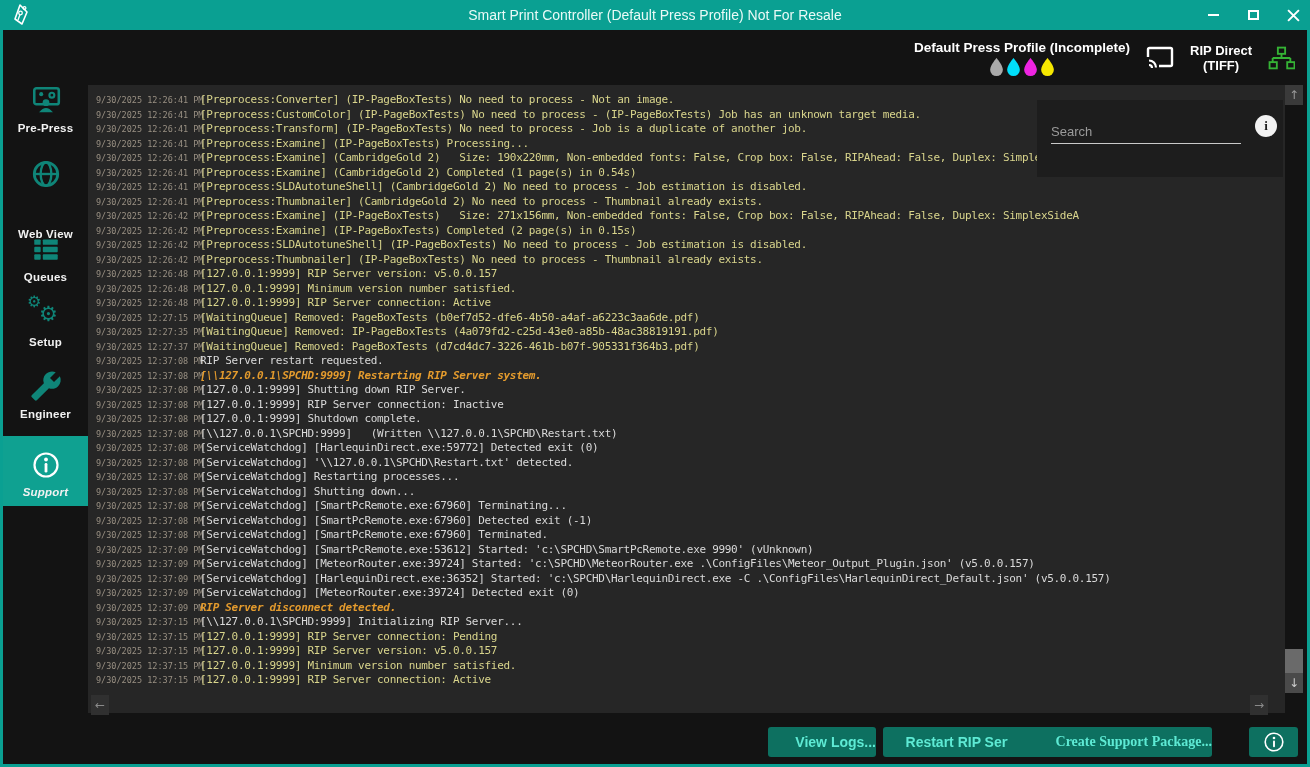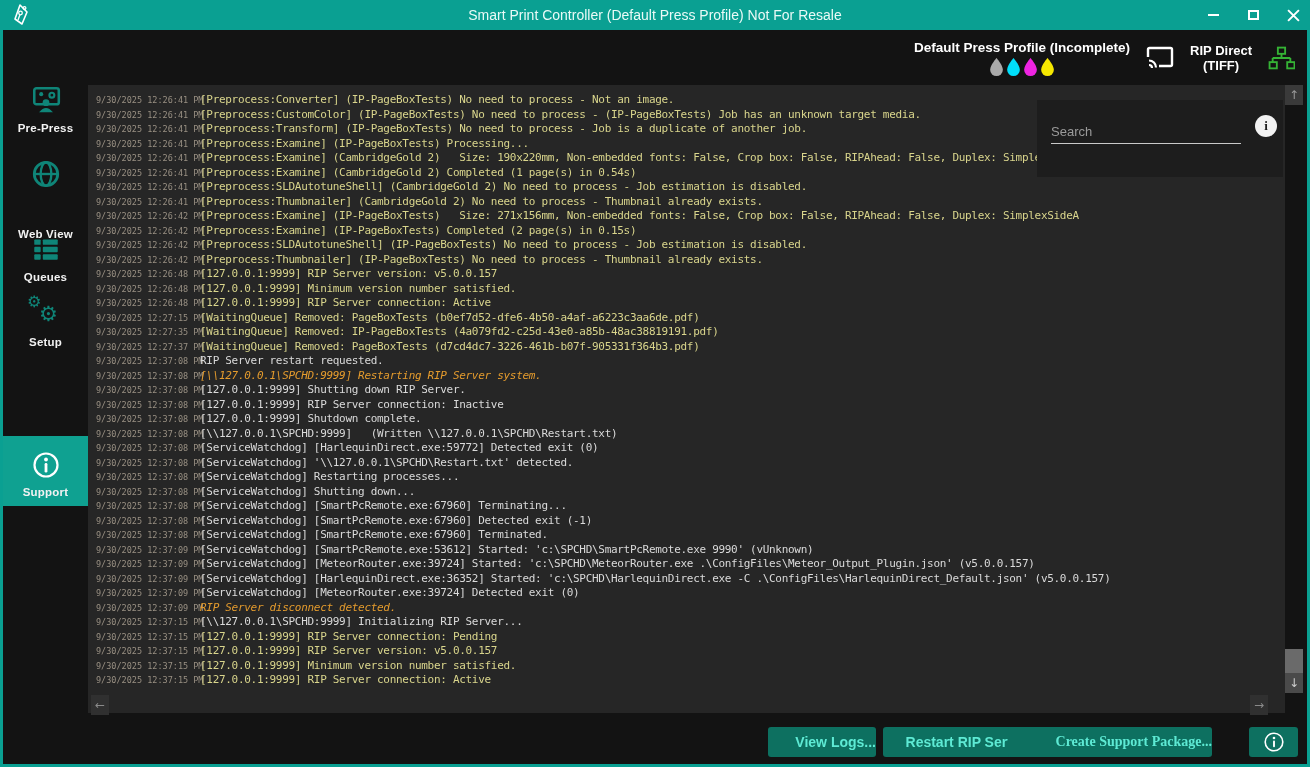--- a/index.html
+++ b/index.html
@@ -22,21 +22,21 @@
   #main { position:absolute; left:3px; top:30px; width:1304px; height:734px; background:#131313; }
 
   
   #sidebar { position:absolute; left:0; top:0; width:85px; height:734px; background:#131313; }
   .side-item { position:absolute; left:0; width:85px; display:flex; flex-direction:column;
     align-items:center; color:#f2f2f2; }
   .side-item .icon-wrap { height:34px; display:flex; align-items:flex-end; justify-content:center; }
   .side-item .side-label { font-size:11.5px; font-weight:bold; margin-top:6px; letter-spacing:.2px; }
   .side-item svg { stroke:#0f8578; fill:none; }
   .side-item .filled { fill:#0f8578; stroke:none; }
-  .side-item.selected { background:#0fa191; }
+  .side-item.selected { background:#0fa191;font-style:italic; }
   .side-item.selected svg { stroke:#ffffff; }
   .side-item.selected .filled { fill:#ffffff; }
   .gearbox { position:relative; width:85px; height:34px; color:#0f8578;
     font-family:"DejaVu Sans", sans-serif; }
   .gear1 { position:absolute; left:24px; top:-4px; font-size:16px; }
   .gear2 { position:absolute; left:36px; top:6px; font-size:21px; }
 
   
   #status-cluster { position:absolute; right:12px; top:4px; height:48px;
     display:flex; align-items:center; gap:16px; color:#fff; }
@@ -59,21 +59,21 @@
   
   #log-area { position:absolute; left:85px; top:55px; width:1197px; height:628px;
     background:#262626; overflow:hidden; }
   #log-lines { position:absolute; left:8px; top:6px; right:20px; }
   .log-line { white-space:pre; height:14.5px; line-height:14.5px;
     font-family:"DejaVu Sans Mono", monospace; }
   .ts { font-size:8.5px; color:#999083; display:inline-block; width:104px; }
   .msg { font-size:11px; letter-spacing:-0.3px; }
   .c-y { color:#d9d58c; }
   .c-w { color:#dadada; }
-  .c-o { color:#e49b2d; font-style:italic; }
+  .c-o { color:#e49b2d; font-style:italic;font-weight:bold; }
 
   
   #vscroll { position:absolute; left:1282px; top:55px; width:18px; height:608px; z-index:4; }
   .scroll-btn { position:absolute; width:18px; height:20px; background:#3a3a3a; color:#9a9a9a;
     display:flex; align-items:center; justify-content:center; font-size:12px;
     font-family:"DejaVu Sans", sans-serif; }
   #vs-up { top:0; }
   #vs-down { bottom:0; background:#4a4a4a; color:#cfcfcf; }
   #vs-thumb { position:absolute; bottom:20px; width:18px; height:24px; background:#6a6a6a; }
   #hscroll { position:absolute; left:85px; top:665px; width:1180px; height:18px; z-index:4; }
@@ -161,20 +161,28 @@
       </div>
 
       <div class="side-item" style="top:266px;">
         <div class="gearbox">
           <span class="gear1">⚙</span>
           <span class="gear2">⚙</span>
         </div>
         <div class="side-label">Setup</div>
       </div>
 
+      <div class="side-item" style="top:338px;">
+        <div class="icon-wrap">
+            <svg width="32" height="32" viewBox="0 0 24 24">
+          <path class="filled" transform="scale(-1,1) translate(-24,0)" d="M22.7 19l-9.1-9.1c.9-2.3.4-5-1.5-6.9-2-2-5-2.4-7.4-1.3L9 6 6 9 1.6 4.7C.4 7.1.9 10.1 2.9 12.1c1.9 1.9 4.6 2.4 6.9 1.5l9.1 9.1c.4.4 1 .4 1.4 0l2.3-2.3c.5-.4.5-1.1.1-1.4z"></path>
+        </svg>
+          </div>
+        <div class="side-label">Engineer</div>
+      </div>
 
       <div class="side-item selected" style="top:406px; height:70px; padding-top:10px;">
         <div class="icon-wrap">
             <svg width="30" height="30" viewBox="0 0 30 30">
           <circle cx="15" cy="15" r="11.5" stroke-width="2.2"></circle>
           <circle class="filled" cx="15" cy="9.5" r="1.9"></circle>
           <rect class="filled" x="13.6" y="13" width="2.8" height="9.5" rx="1.3"></rect>
         </svg>
           </div>
         <div class="side-label">Support</div>

